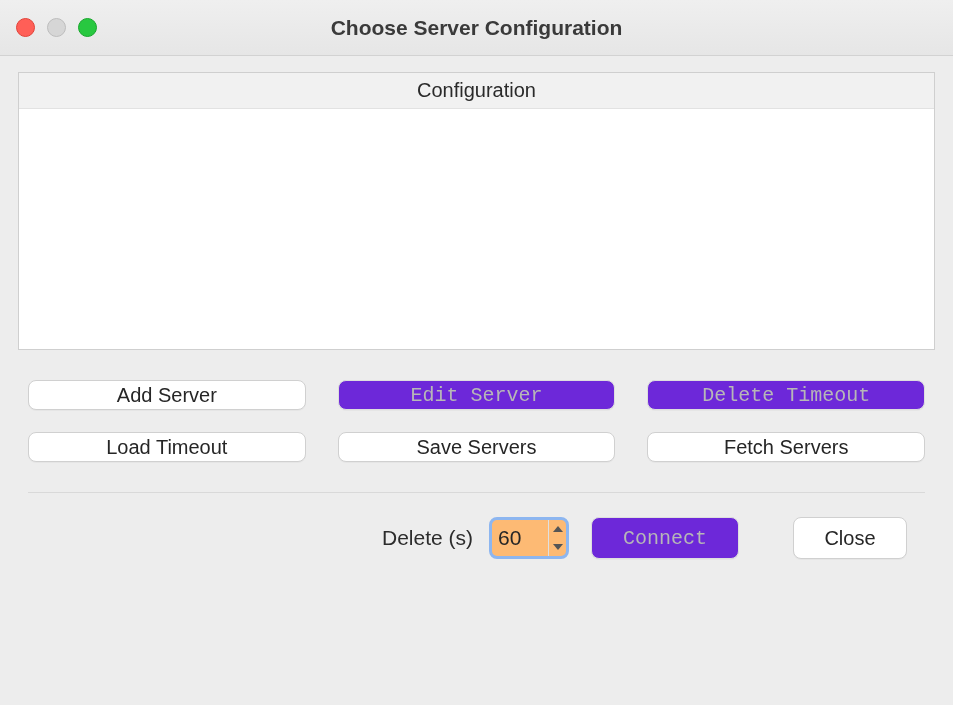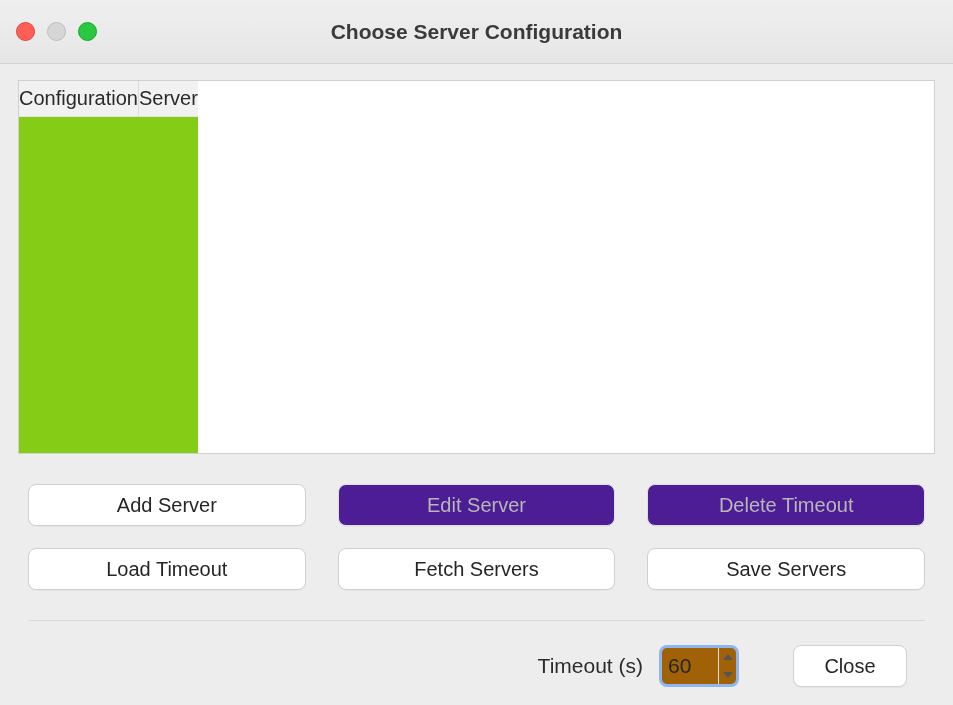--- a/index.html
+++ b/index.html
@@ -7,21 +7,21 @@
     margin: 0; padding: 0;
     width: 953px; height: 705px;
     font-family: -apple-system, "Helvetica Neue", Helvetica, Arial, sans-serif;
     background: #ededed;
     color: #262626;
     font-size: 20px;
     overflow: hidden;
   }
   
   .titlebar {
-    height: 64px;
+    height: 56px;
     background: linear-gradient(#efefef, #e6e6e6);
     border-bottom: 1px solid #d2d2d2;
     display: flex;
     align-items: center;
     position: relative;
   }
   .traffic-lights {
     display: flex;
     gap: 12px;
     margin-left: 16px;
@@ -40,24 +40,24 @@
     font-size: 21px;
     pointer-events: none;
     color: #3a3a3a;
   }
   
   .content {
     padding: 16px 18px 0 18px;
   }
   .table {
     border: 1px solid #cfcfcf;
-    background: #84cc16;
-    height: 374px;
-    display: flex;
-    flex-direction: row;
+    background: #f9a8d4;
+    height: 278px;
+    display: flex;
+    flex-direction: column;
   }
   .thead {
     display: flex;
     height: 36px;
     background: #f1f1f1;
     border-bottom: 1px solid #e2e2e2;
   }
   .th {
     flex: 1;
     display: flex;
@@ -78,37 +78,38 @@
     display: flex;
     flex-direction: column;
     gap: 22px;
   }
   .button-row {
     display: flex;
     gap: 32px;
   }
   .btn {
     flex: 1;
-    height: 42px;
+    height: 30px;
     background: #ffffff;
     border: 1px solid #d0d0d0;
     border-radius: 8px;
     font-size: 20px;
     color: #262626;
     display: flex;
     align-items: center;
     justify-content: center;
     box-shadow: 0 1px 0 rgba(0,0,0,0.03);
     cursor: default;
     user-select: none;
   }
   .btn.disabled {
-    background: #4c1d95;
+    background: #6d28d9;
     color: #b7b7b7;
     border-color: #dedede;
+    font-family: Liberation Mono, monospace;
   }
   
   .hr {
     margin: 30px 10px 0 10px;
     height: 1px;
     background: #d9d9d9;
   }
   
   .footer {
     display: flex;
@@ -121,21 +122,21 @@
     font-size: 21px;
     color: #2c2c2c;
     margin-right: -6px;
   }
   .spinbox {
     display: flex;
     align-items: stretch;
     height: 42px;
     border: 3px solid #8db6f0;
     border-radius: 8px;
-    background: #a16207;
+    background: #fdba74;
     overflow: hidden;
   }
   .spinbox input {
     width: 56px;
     border: none;
     outline: none;
     font-size: 21px;
     padding: 0 6px;
     color: #262626;
     background: transparent;
@@ -176,53 +177,53 @@
     <div class="tl tl-green"></div>
   </div>
   <div class="window-title">Choose Server Configuration</div>
 </div>
 
 <div class="content">
 
   <div class="table">
     <div class="thead">
       <div class="th">Configuration</div>
-      <div class="th">Server</div>
     </div>
     <div class="tbody"></div>
   </div>
 
   <div class="button-rows">
     <div class="button-row">
       <div class="btn">Add Server</div>
       <div class="btn disabled">Edit Server</div>
       <div class="btn disabled">Delete Timeout</div>
     </div>
     <div class="button-row">
       <div class="btn">Load Timeout</div>
+      <div class="btn">Save Servers</div>
       <div class="btn">Fetch Servers</div>
-      <div class="btn">Save Servers</div>
     </div>
   </div>
 
   <div class="hr"></div>
 
   <div class="footer">
-    <div class="timeout-label">Timeout (s)</div>
+    <div class="timeout-label">Delete (s)</div>
     <div class="spinbox">
       <input type="text" value="60" style="">
       <div class="spin-buttons">
         <div class="sp">
           <svg viewBox="0 0 10 6">
               <path d="M0 6 L5 0 L10 6 Z" fill="#555"></path>
             </svg>
         </div>
         <div class="sp">
           <svg viewBox="0 0 10 6">
               <path d="M0 0 L5 6 L10 0 Z" fill="#555"></path>
             </svg>
         </div>
       </div>
     </div>
+    <div class="btn small connect disabled">Connect</div>
     <div class="btn small close">Close</div>
   </div>
 
 </div>
 
 </body></html>

